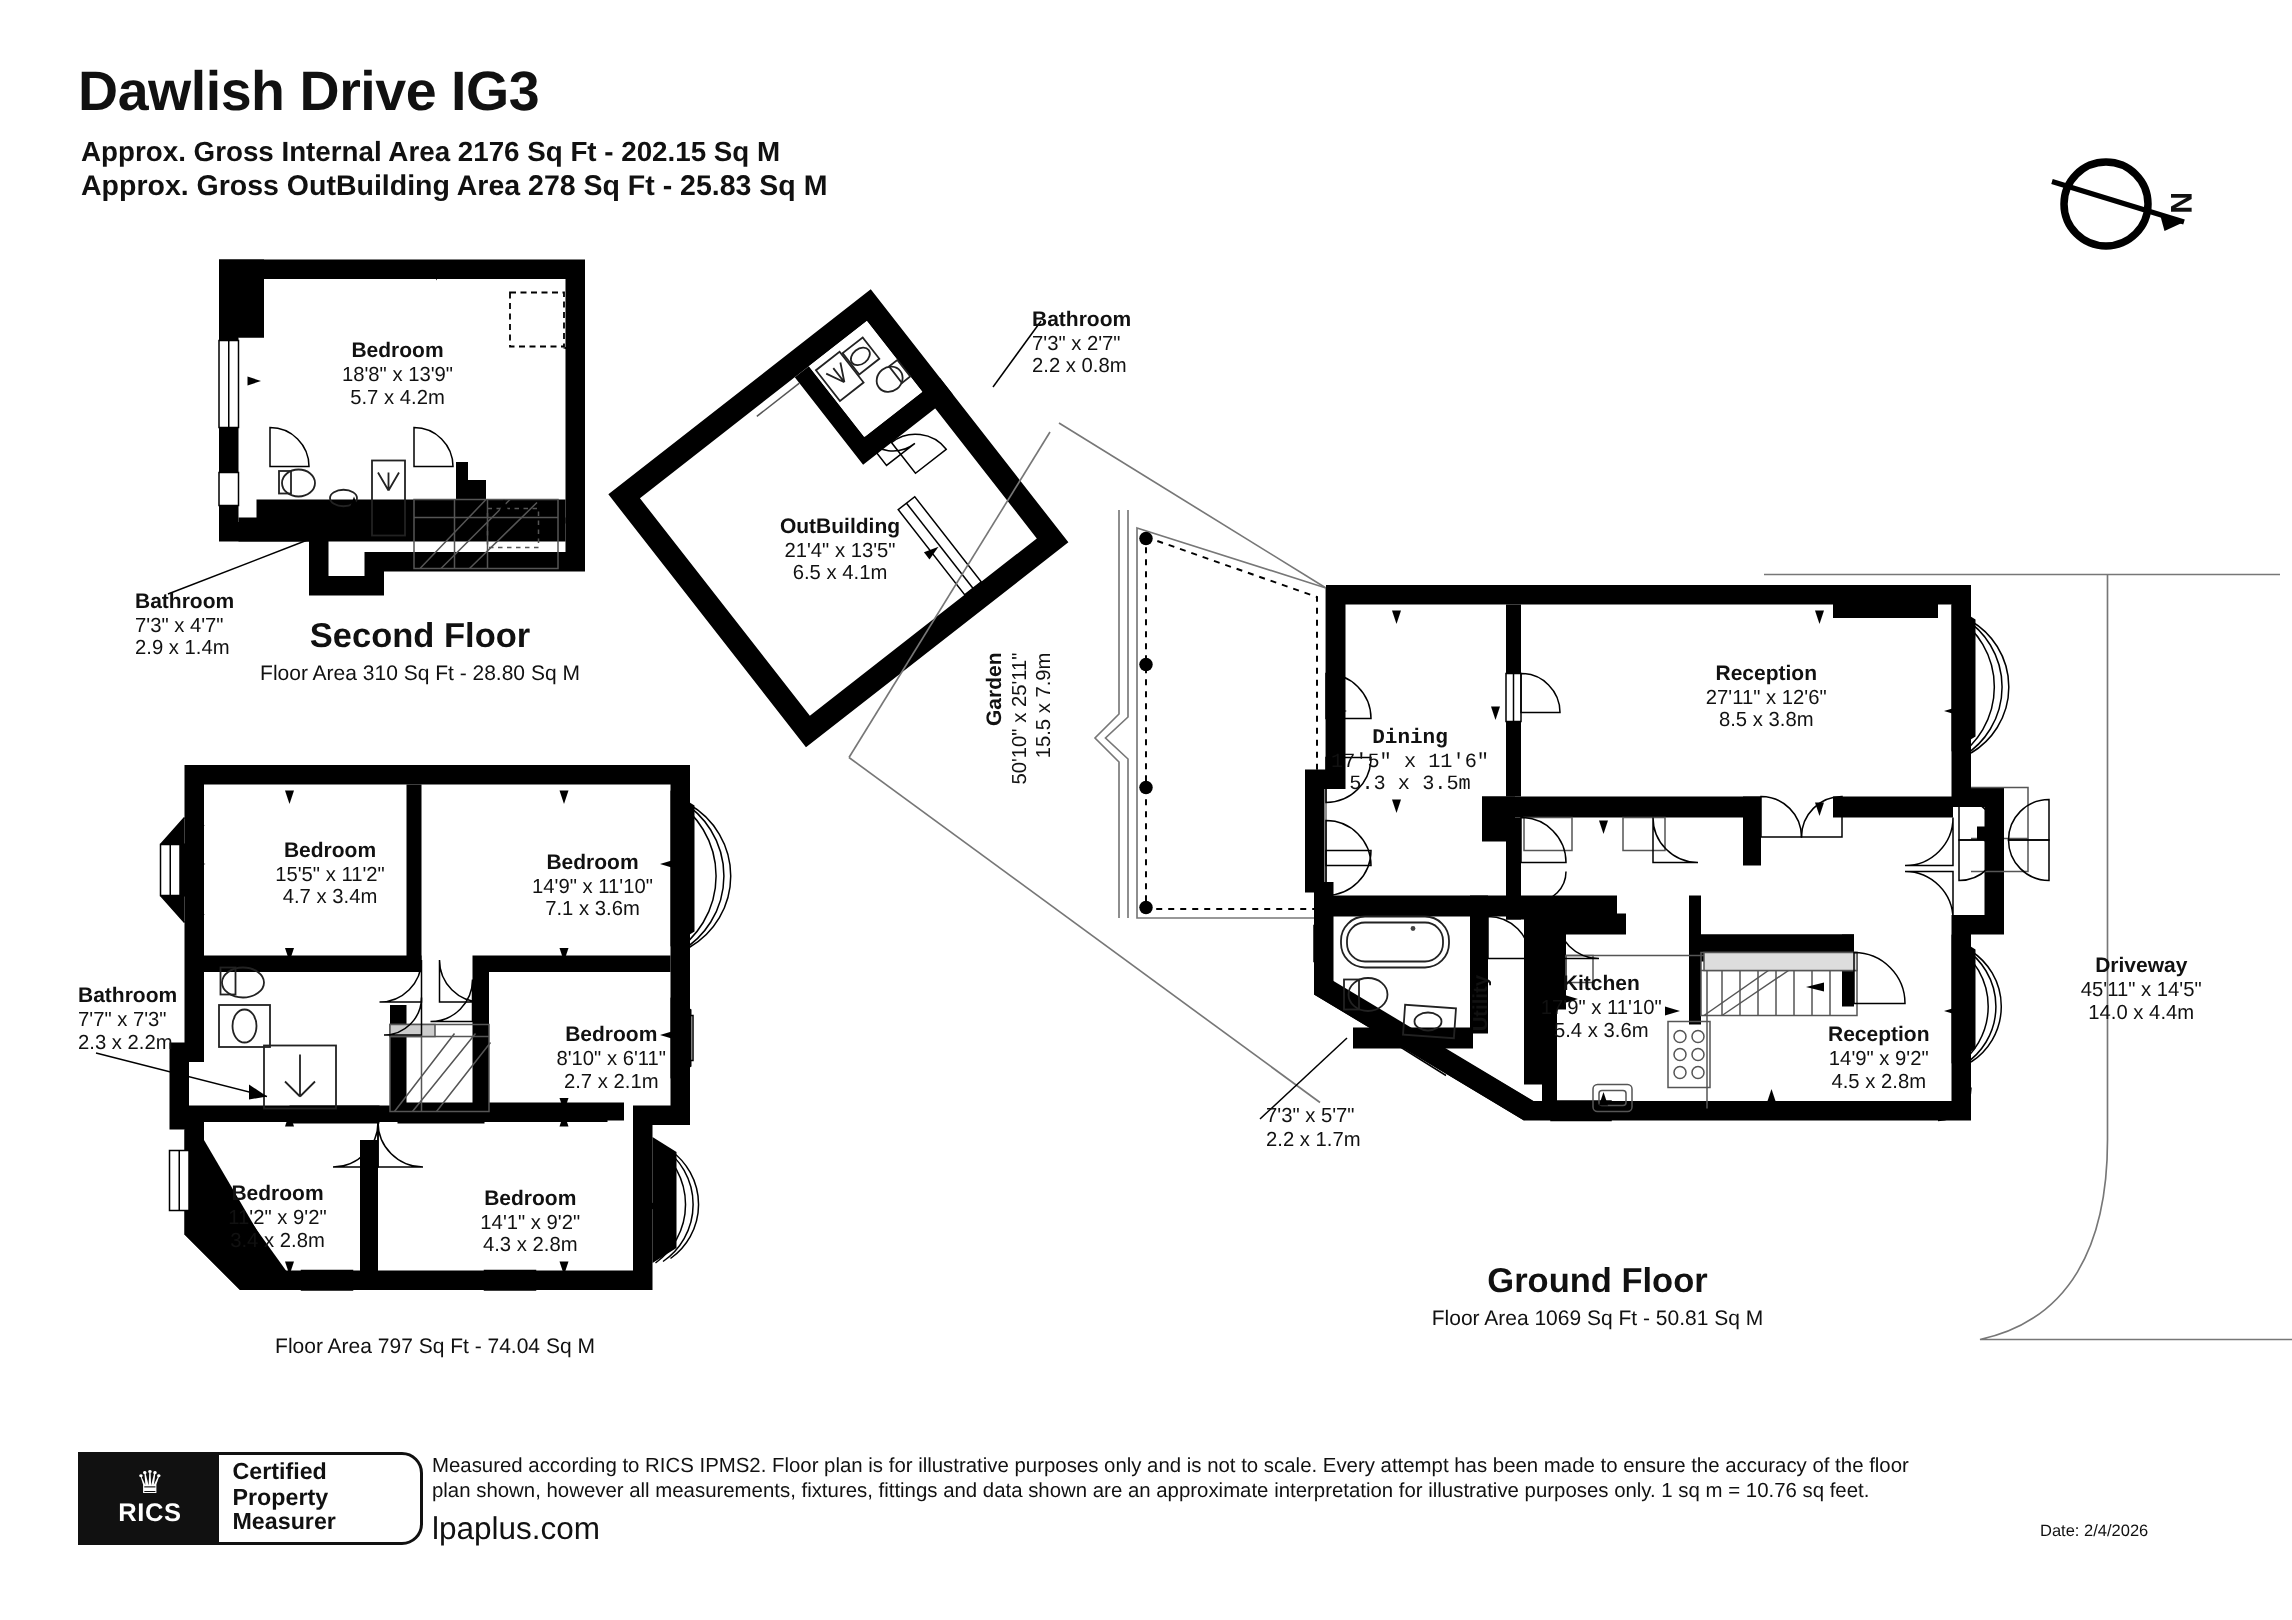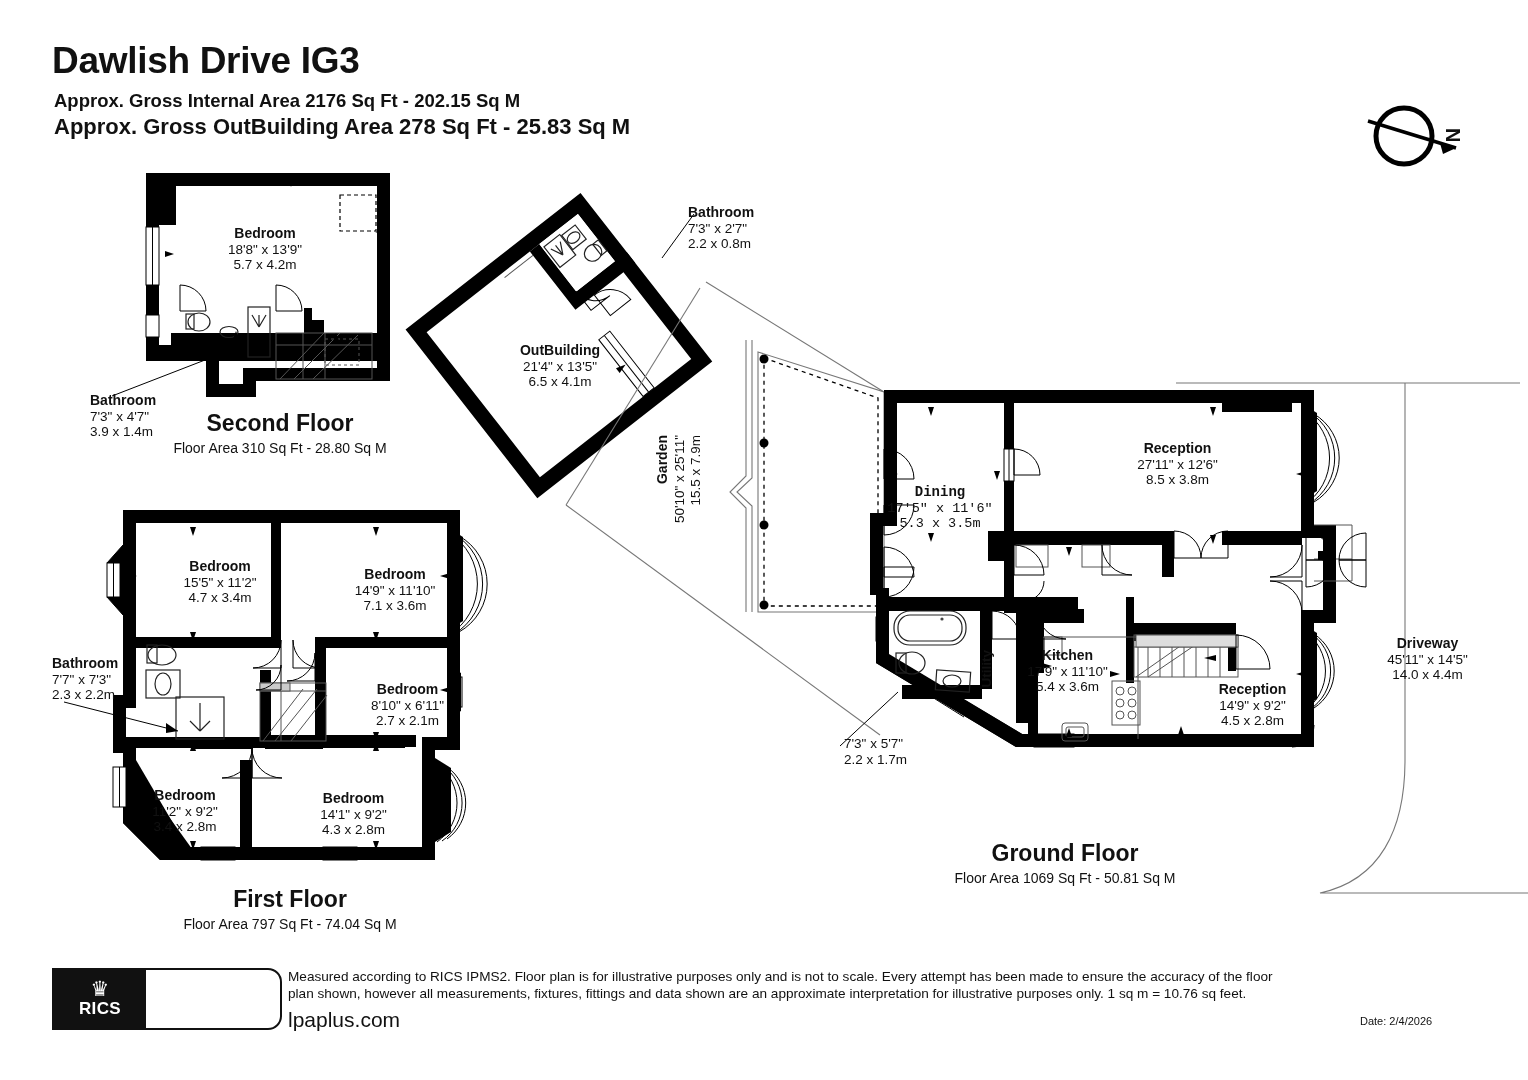--- a/index.html
+++ b/index.html
@@ -2,21 +2,21 @@
 <html><head>
 <meta charset="utf-8">
 <style>
   html,body{margin:0;padding:0;background:#ffffff;}
   body{width:1528px;height:1080px;position:relative;overflow:hidden;
        font-family:"Liberation Sans","DejaVu Sans",sans-serif;color:#111;}
   .abs{position:absolute;}
   
   #title{left:52px;top:40px;font-size:37px;font-weight:bold;letter-spacing:-0.3px;}
   #sub1{left:54px;top:90px;font-size:18.5px;font-weight:600;}
-  #sub2{left:54px;top:114px;font-size:22px;font-weight:600;}
+  #sub2{left:54px;top:114px;font-size:19px;font-weight:600;}
   
   .roomlbl{text-align:center;line-height:1.18;}
   .roomlbl .nm{font-size:14px;font-weight:bold;}
   .roomlbl .d1,.roomlbl .d2{font-size:13.5px;font-weight:normal;}
   .floorttl{text-align:center;}
   .floorttl .t{font-size:23px;font-weight:bold;}
   .floorttl .a{font-size:14px;margin-top:3px;}
   .sidelbl{line-height:1.18;}
   .sidelbl .nm{font-size:14px;font-weight:bold;}
   .sidelbl .d1,.sidelbl .d2{font-size:13.5px;}
@@ -115,21 +115,21 @@
 </div>
 
 <div class="abs" style="left:110px;top:358px;">
   <svg width="110" height="44" viewBox="0 0 110 44">
       <line x1="2" y1="38" x2="95" y2="2" class="lead"></line>
     </svg>
 </div>
 <div class="abs sidelbl" style="left:90px;top:392px;width:130px;">
   <div class="nm">Bathroom</div>
   <div class="d1">7'3" x 4'7"</div>
-  <div class="d2">3.9 x 1.4m</div>
+  <div class="d2">2.9 x 1.4m</div>
 </div>
 
 <div class="abs floorttl" style="left:140px;top:410px;width:280px;">
   <div class="t">Second Floor</div>
   <div class="a">Floor Area 310 Sq Ft - 28.80 Sq M</div>
 </div>
 
 <div class="abs" style="left:406px;top:175px;">
 <svg width="320" height="330" viewBox="0 0 320 330">
   <g transform="rotate(-38 160 165)">
@@ -336,21 +336,20 @@
   <div class="d2">2.3 x 2.2m</div>
 </div>
 <div class="abs" style="left:62px;top:700px;">
   <svg width="130" height="36" viewBox="0 0 130 36">
     <line x1="2" y1="2" x2="116" y2="31" class="lead"></line>
     <polygon points="116,31 104,23 104,33" fill="#000"></polygon>
   </svg>
 </div>
 
 <div class="abs floorttl" style="left:150px;top:886px;width:280px;">
-  <div class="t">First Floor</div>
   <div class="a">Floor Area 797 Sq Ft - 74.04 Sq M</div>
 </div>
 
 <div class="abs" style="left:866px;top:385px;">
 <svg width="500" height="390" viewBox="0 0 500 390">
 
   <path class="wall" fill-rule="evenodd" d="
     M18,5 H448 V140 H470 V238 H448 V362 H150 L10,278 V210 H4 V128 H18 Z
     M31,18 H435 V153 H457 V225 H435 V349 H156 L23,270 V203 H17 V141 H31 Z"></path>
 
@@ -536,17 +535,22 @@
 <div class="abs floorttl" style="left:950px;top:840px;width:230px;">
   <div class="t">Ground Floor</div>
   <div class="a">Floor Area 1069 Sq Ft - 50.81 Sq M</div>
 </div>
 
 <div class="ricsbox">
   <div class="ricsmark">
     <div class="glyph">♛</div>
     <div class="rw">RICS</div>
   </div>
+  <div class="ricstext">
+    <div>Certified</div>
+    <div>Property</div>
+    <div>Measurer</div>
+  </div>
 </div>
 
 <div class="abs" id="disc">Measured according to RICS IPMS2. Floor plan is for illustrative purposes only and is not to scale. Every attempt has been made to ensure the accuracy of the floor plan shown, however all measurements, fixtures, fittings and data shown are an approximate interpretation for illustrative purposes only. 1 sq m = 10.76 sq feet.</div>
 <div class="abs" id="site">lpaplus.com</div>
 <div class="abs" id="date">Date: 2/4/2026</div>
 
 </body></html>

